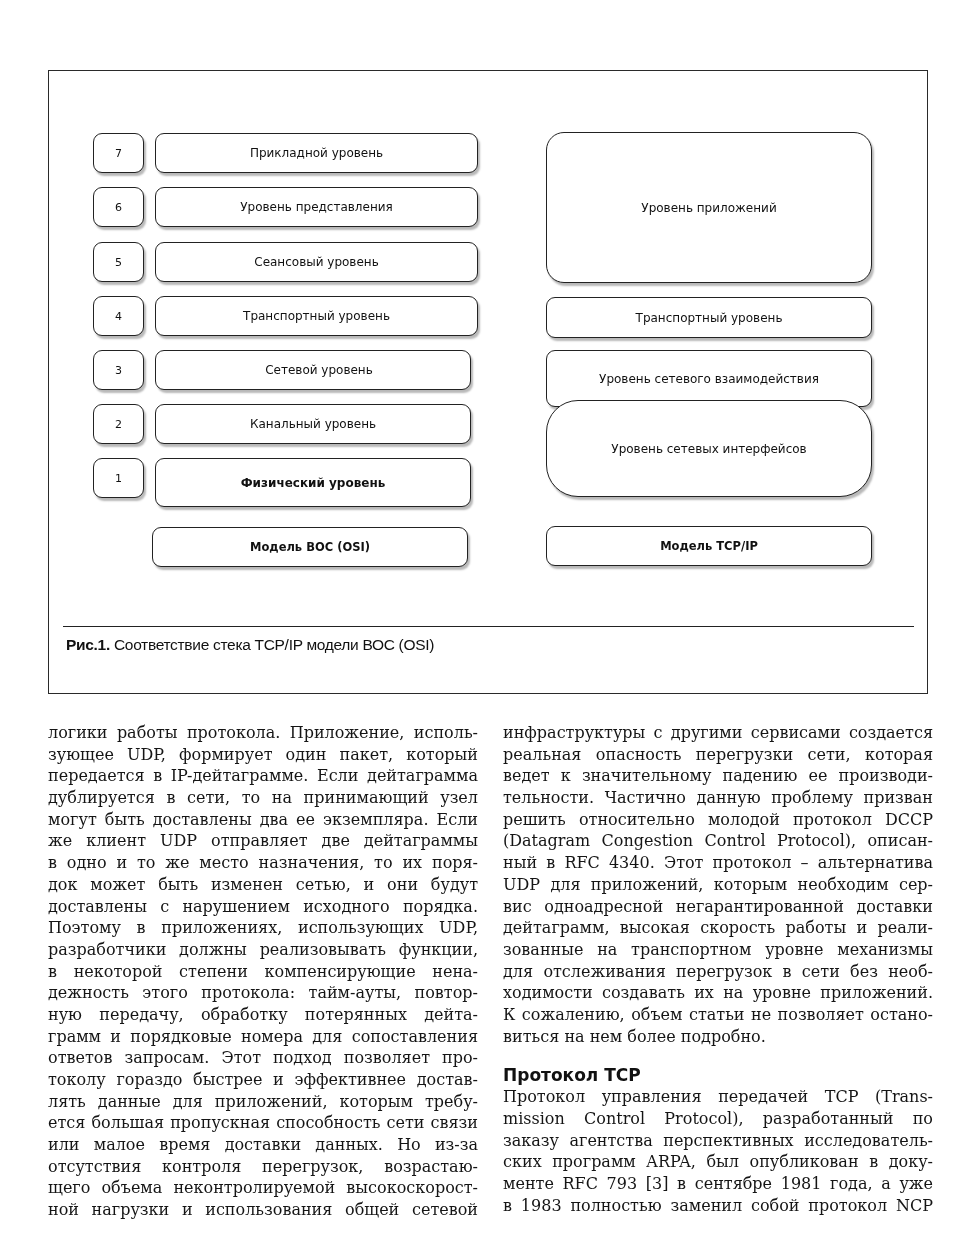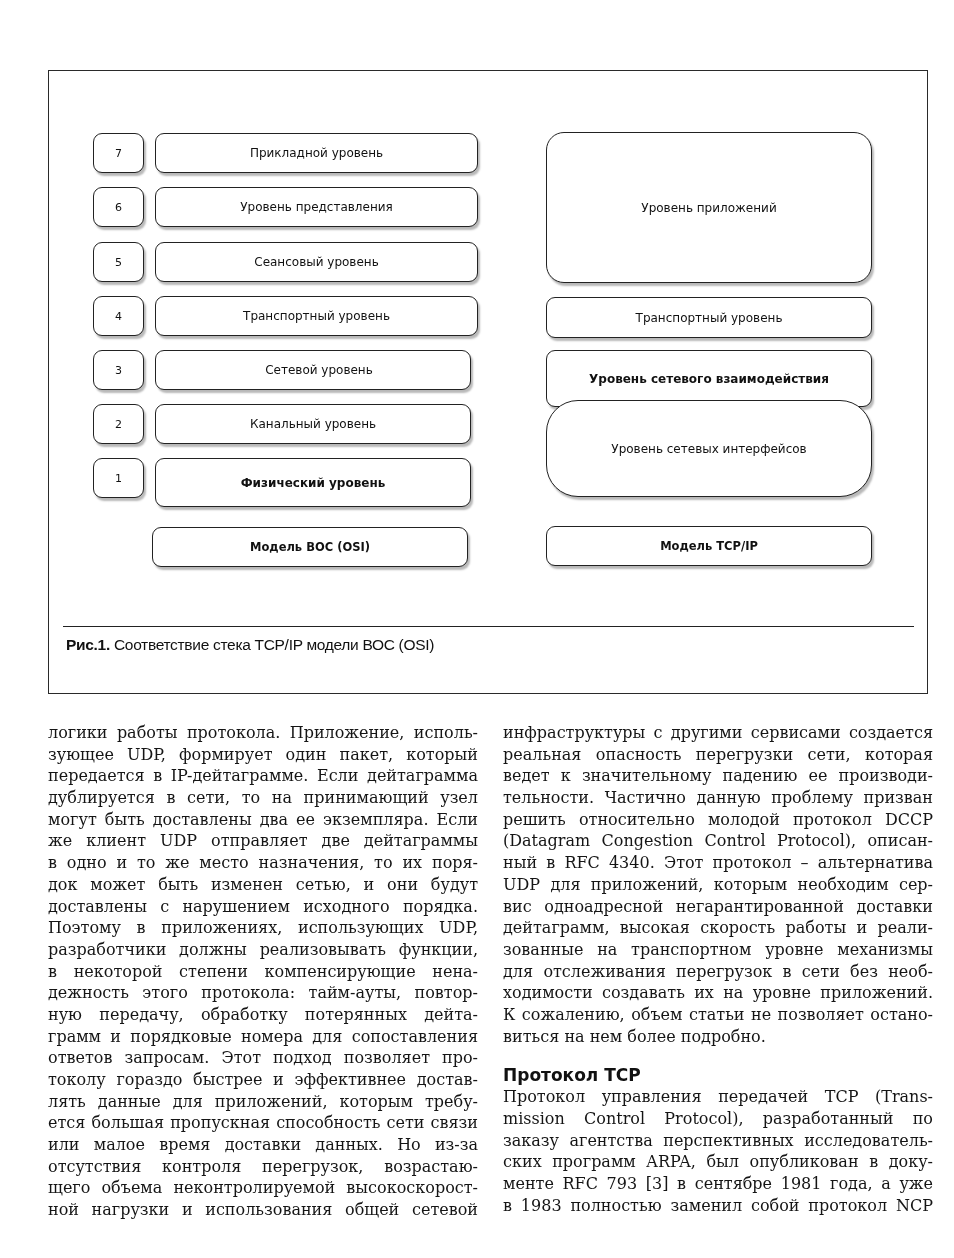--- a/index.html
+++ b/index.html
@@ -68,21 +68,21 @@
 <div class="box" style="left:155px;top:242px;width:323px;height:40px;">Сеансовый уровень</div>
 <div class="box" style="left:155px;top:296px;width:323px;height:40px;">Транспортный уровень</div>
 <div class="box" style="left:155px;top:350px;width:316px;height:40px;padding-left:12px;">Сетевой уровень</div>
 <div class="box" style="left:155px;top:404px;width:316px;height:40px;">Канальный уровень</div>
 <div class="box" style="left:155px;top:458px;width:316px;height:49px;font-weight:bold;">Физический уровень</div>
 
 <div class="box bold" style="left:152px;top:527px;width:316px;height:40px;">Модель ВОС (OSI)</div>
 
 <div class="box big" style="left:546px;top:132px;width:326px;height:151px;">Уровень приложений</div>
 <div class="box" style="left:546px;top:297px;width:326px;height:41px;">Транспортный уровень</div>
-<div class="box" style="left:546px;top:350px;width:326px;height:57px;font-weight:bold;">Уровень сетевого взаимодействия</div>
+<div class="box" style="left:546px;top:350px;width:326px;height:57px;">Уровень сетевого взаимодействия</div>
 <div class="box mid" style="left:546px;top:400px;width:326px;height:97px;">Уровень сетевых интерфейсов</div>
 
 <div class="box bold" style="left:546px;top:526px;width:326px;height:40px;">Модель TCP/IP</div>
 
 <div class="caption-rule"></div>
 <div class="caption"><b>Рис.1.</b><span> Соответствие стека TCP/IP модели ВОС (OSI)</span></div>
 
 <div class="col col-left">
   <span class="line">логики работы протокола. Приложение, исполь-</span>
   <span class="line">зующее UDP, формирует один пакет, который</span>

